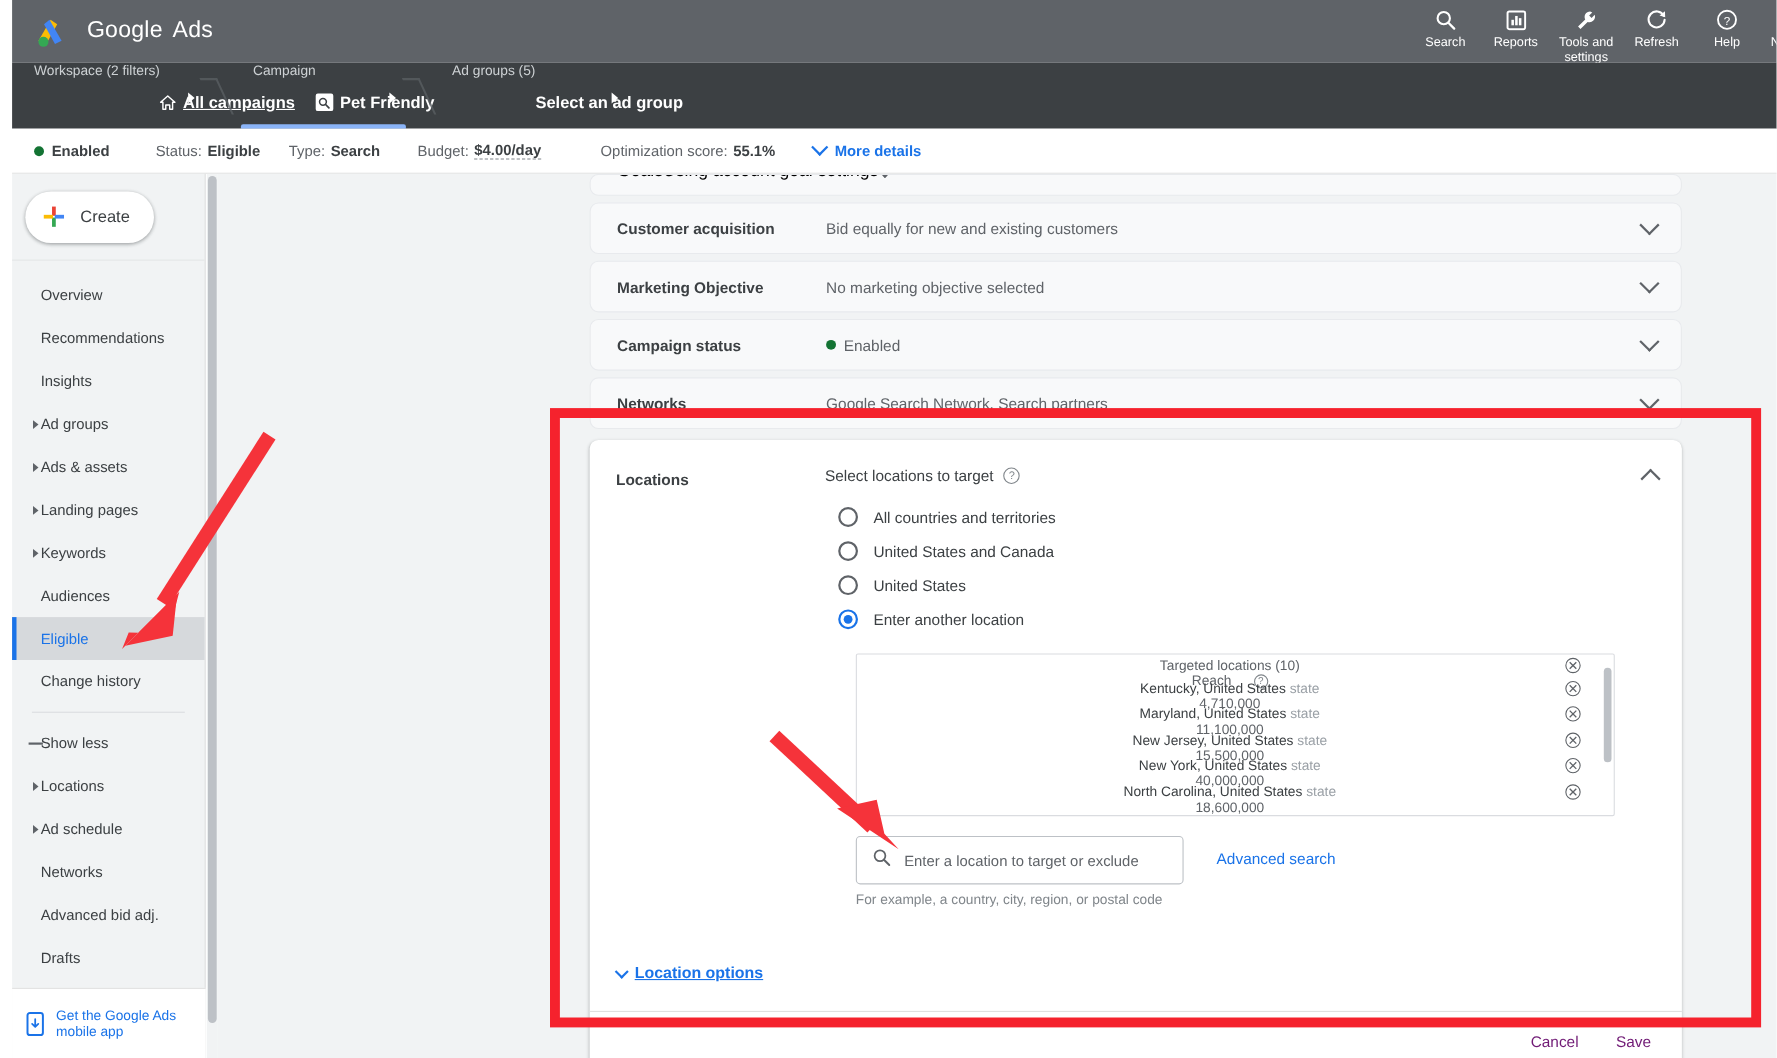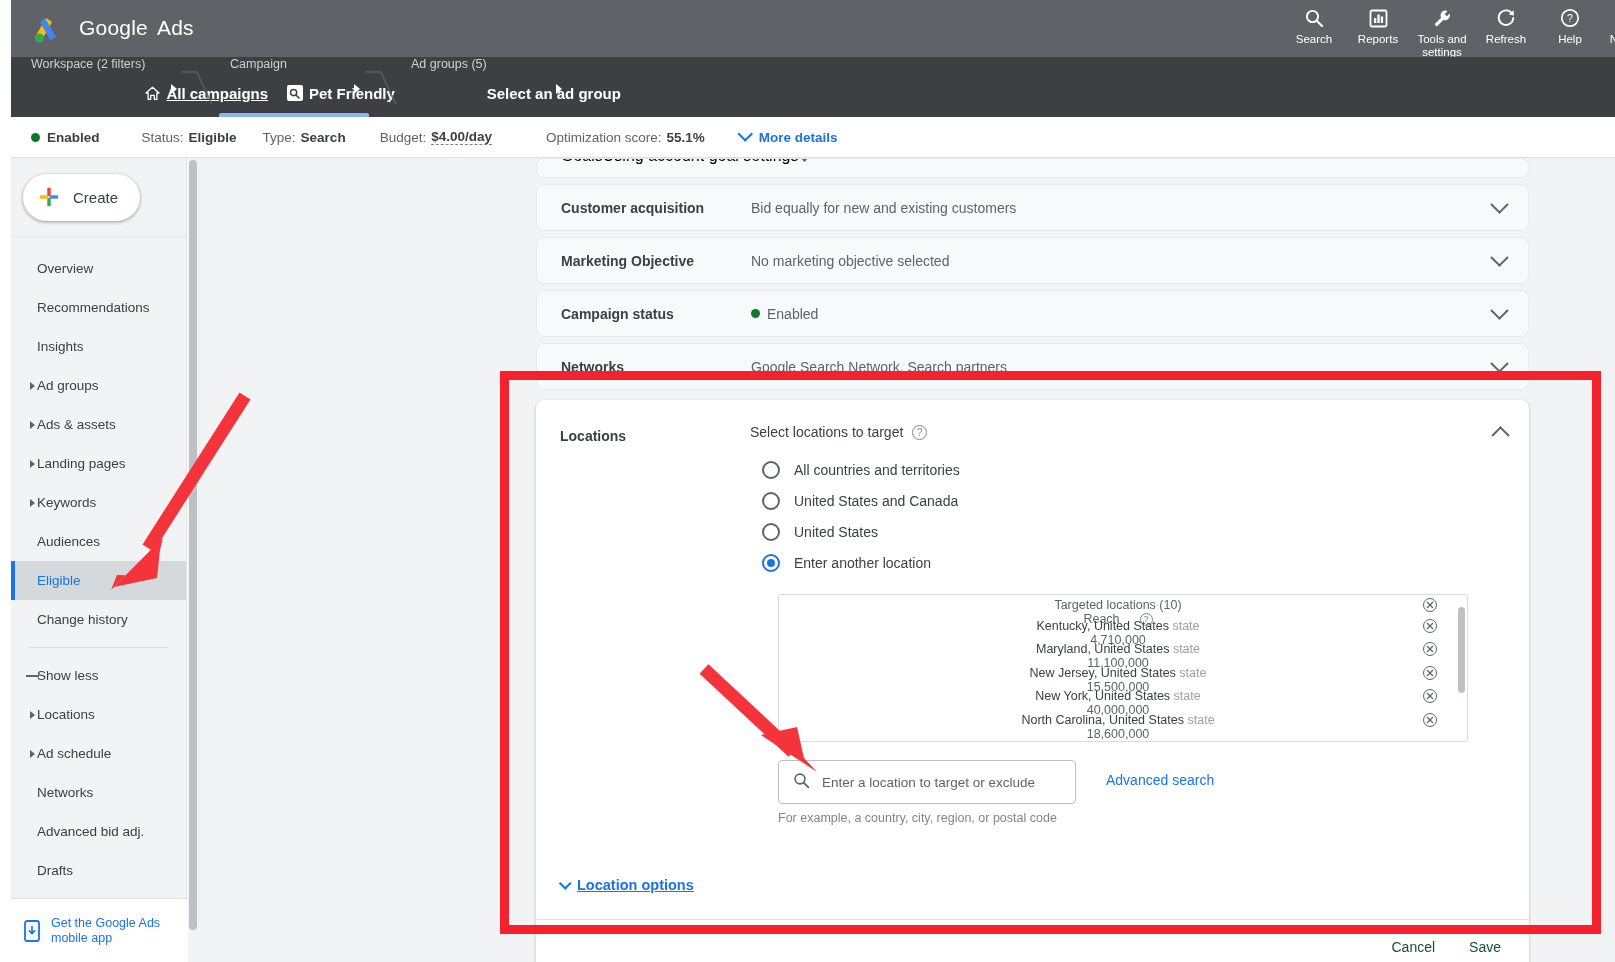--- a/index.html
+++ b/index.html
@@ -209,21 +209,21 @@
   .adv-link { font-size: 14px; color: #1a73e8; cursor: pointer; padding-top: 12px; }
   .locopts { margin: 26px 0 0 24px; display: flex; align-items: center; gap: 8px;
     color: #1a73e8; font-size: 14.5px; font-weight: 700; cursor: pointer; text-decoration: underline; }
   .chev-sm { width: 9px; height: 9px; border-right: 2px solid #1a73e8; border-bottom: 2px solid #1a73e8;
     transform: rotate(45deg) translate(-1px,-2px); }
 
   .loc-footer {
     border-top: 1px solid #e0e0e0; height: 54px;
     display: flex; align-items: center; justify-content: flex-end; gap: 34px; padding-right: 28px;
   }
-  .foot-btn { color: #14532d; font-size: 14px; font-weight: 400; cursor: pointer; }
+  .foot-btn { color: #701a75; font-size: 14px; font-weight: 400; cursor: pointer; }
 
   
   .redbox {
     position: absolute; left: 489px; top: 371px; width: 1101px; height: 563px;
     border: 9px solid #f5222d; pointer-events: none; z-index: 40;
   }
   .anno { position: absolute; pointer-events: none; z-index: 41; }
 </style>
 </head>
 <body>

